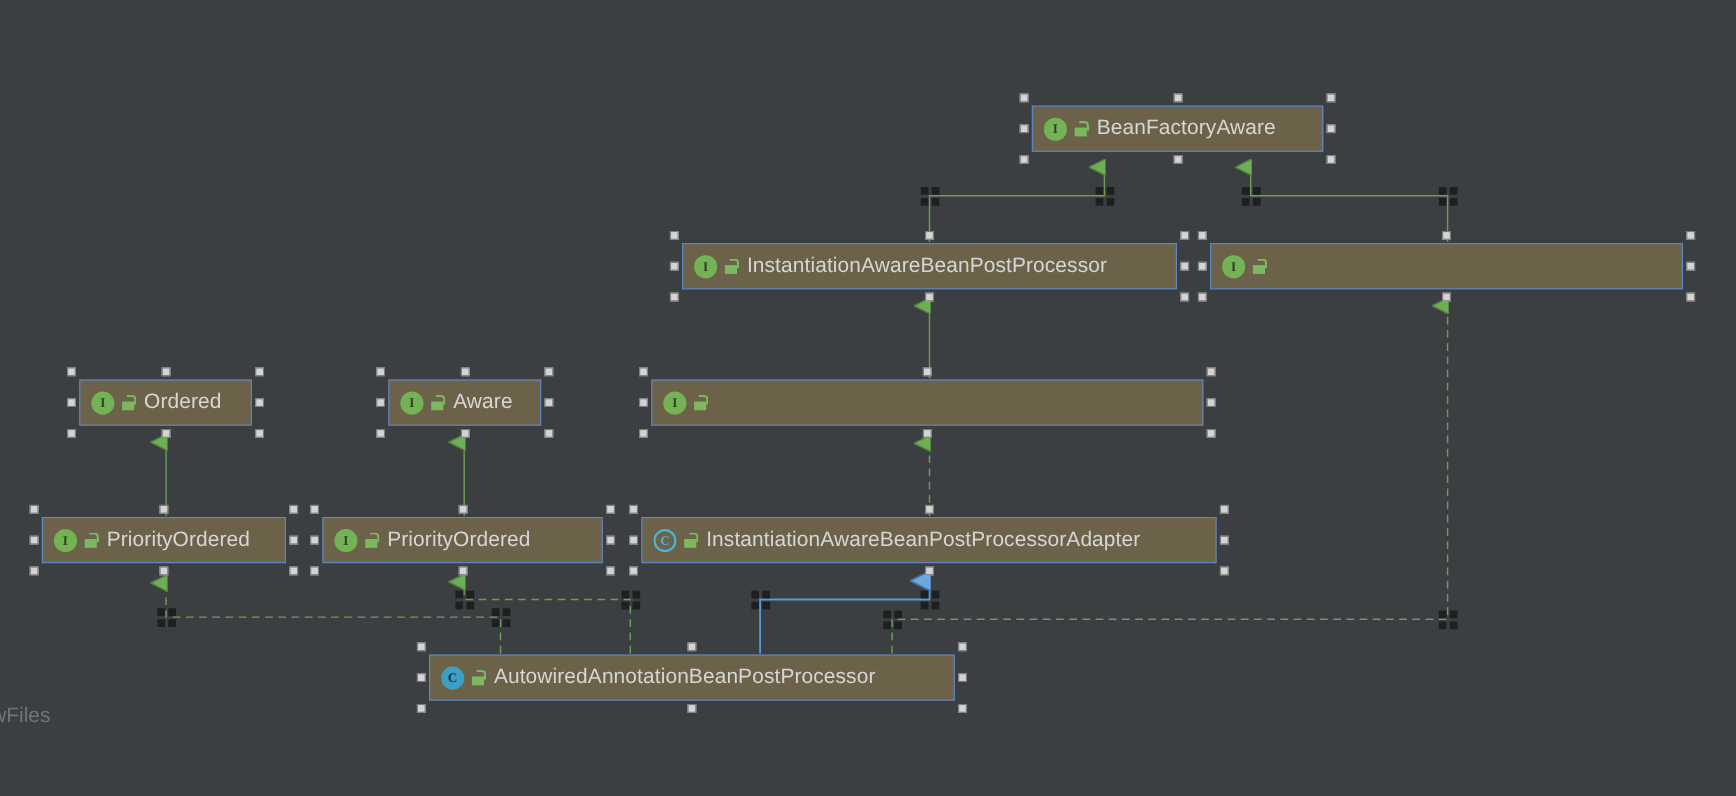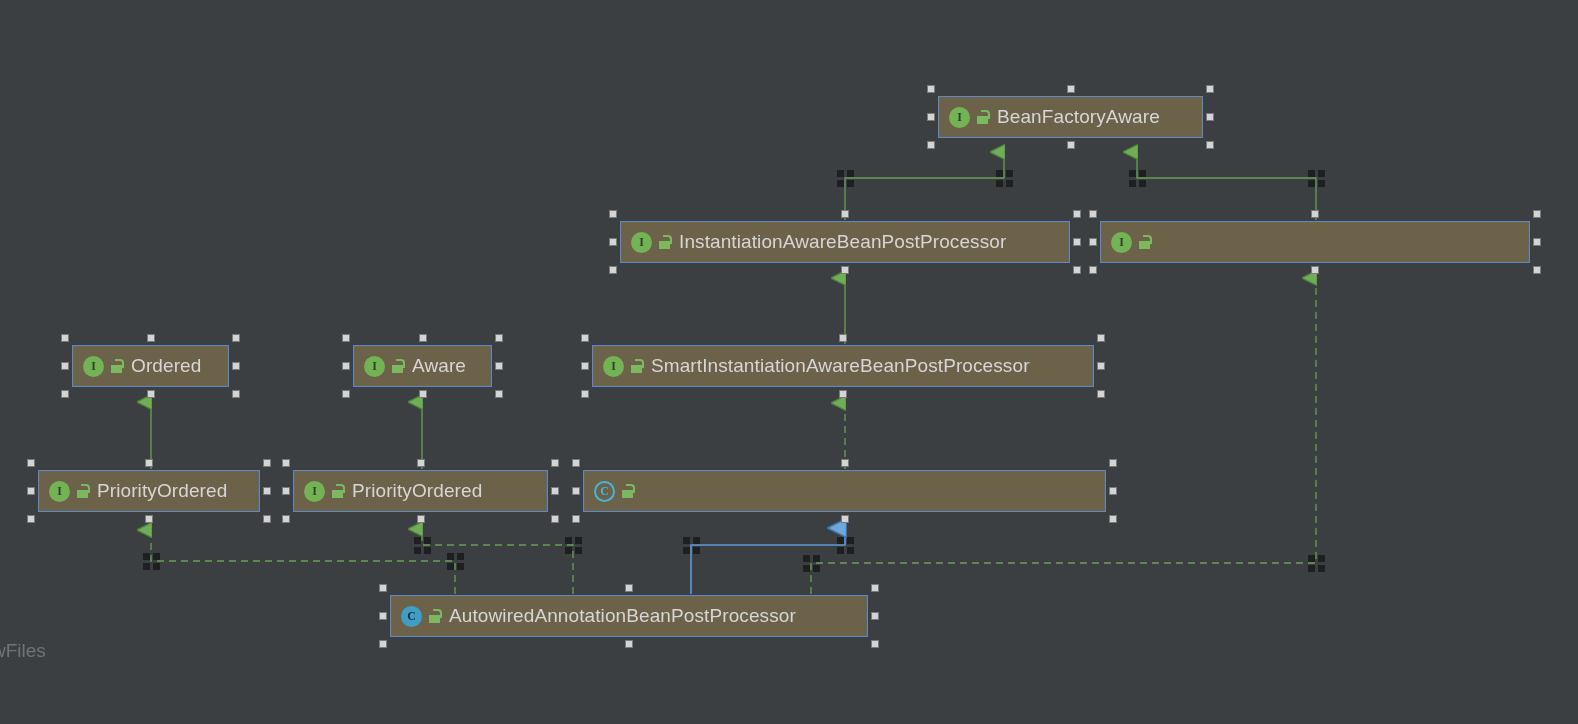--- a/index.html
+++ b/index.html
@@ -387,21 +387,20 @@
       <div class="handle" style="left: 1097px; top: 362px;"></div>
       <div class="handle" style="left: 581px; top: 390px;"></div>
       <div class="handle" style="left: 839px; top: 390px;"></div>
       <div class="handle" style="left: 1097px; top: 390px;"></div>
       <div class="node" style="left: 592px; top: 345px; width: 502px;">
         <span class="badge iface">I</span>
         <span class="lock">
           <span class="shackle"></span>
           <span class="body"></span>
         </span>
-        <span class="node-label">SmartInstantiationAwareBeanPostProcessor</span>
       </div>
       <div class="handle" style="left: 27px; top: 459px;"></div>
       <div class="handle" style="left: 145px; top: 459px;"></div>
       <div class="handle" style="left: 263px; top: 459px;"></div>
       <div class="handle" style="left: 27px; top: 487px;"></div>
       <div class="handle" style="left: 263px; top: 487px;"></div>
       <div class="handle" style="left: 27px; top: 515px;"></div>
       <div class="handle" style="left: 145px; top: 515px;"></div>
       <div class="handle" style="left: 263px; top: 515px;"></div>
       <div class="node" style="left: 38px; top: 470px; width: 222px;">
@@ -435,20 +434,21 @@
       <div class="handle" style="left: 1109px; top: 487px;"></div>
       <div class="handle" style="left: 572px; top: 515px;"></div>
       <div class="handle" style="left: 840.5px; top: 515px;"></div>
       <div class="handle" style="left: 1109px; top: 515px;"></div>
       <div class="node" style="left: 583px; top: 470px; width: 523px;">
         <span class="badge cls cls-ring">C</span>
         <span class="lock">
           <span class="shackle"></span>
           <span class="body"></span>
         </span>
+        <span class="node-label">InstantiationAwareBeanPostProcessorAdapter</span>
       </div>
       <div class="handle" style="left: 379px; top: 584px;"></div>
       <div class="handle" style="left: 625px; top: 584px;"></div>
       <div class="handle" style="left: 871px; top: 584px;"></div>
       <div class="handle" style="left: 379px; top: 612px;"></div>
       <div class="handle" style="left: 871px; top: 612px;"></div>
       <div class="handle" style="left: 379px; top: 640px;"></div>
       <div class="handle" style="left: 625px; top: 640px;"></div>
       <div class="handle" style="left: 871px; top: 640px;"></div>
       <div class="node" style="left: 390px; top: 595px; width: 478px;">

